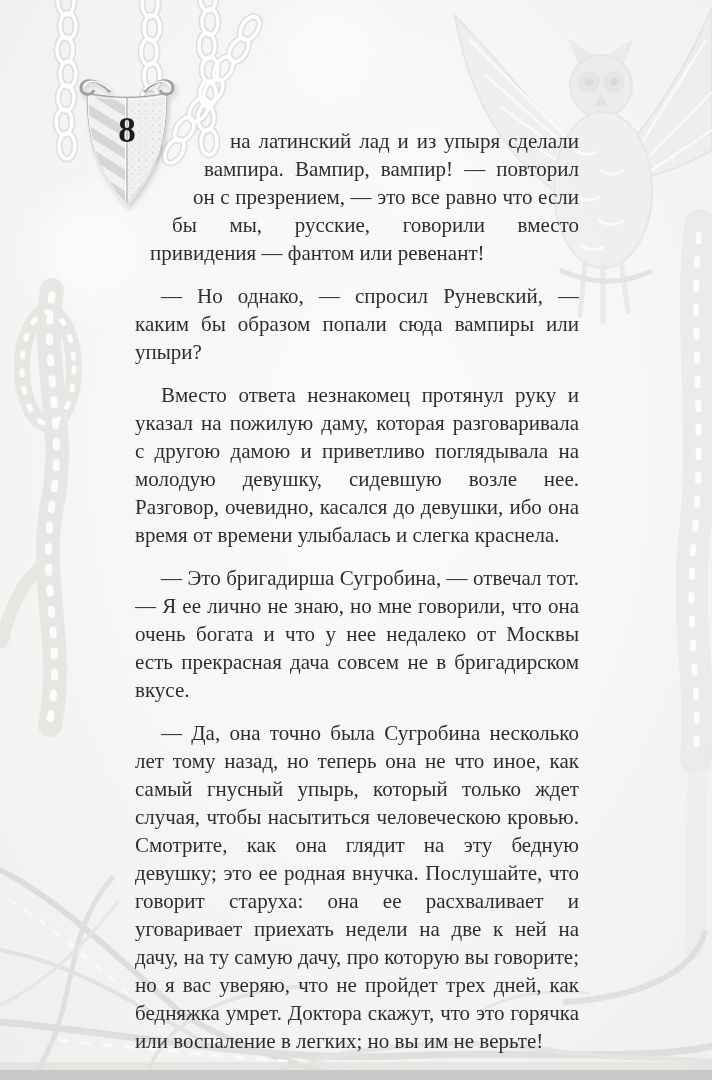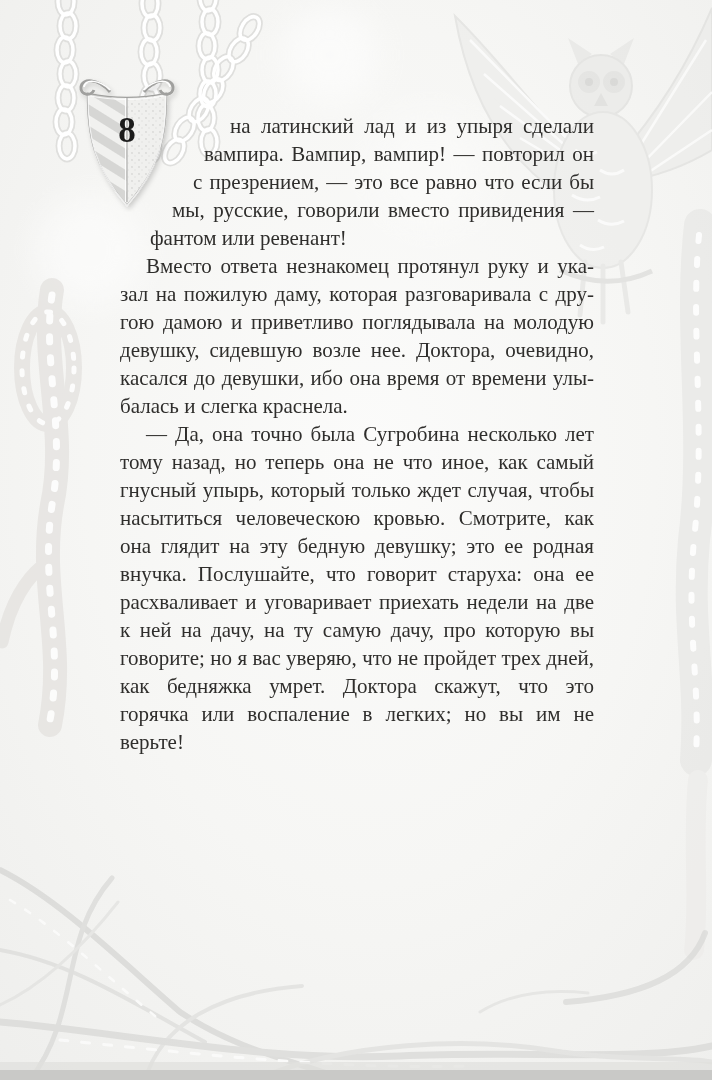--- a/index.html
+++ b/index.html
@@ -27,21 +27,21 @@
   }
 
   
   .text-block {
     position: absolute; left: 120px; top: 112px; width: 474px;
     color: #2f2e2c;
     font-size: 21px; line-height: 28px;
     text-align: justify;
     hyphens: manual;
   }
-  .text-block p { margin: 0; }
+  .text-block p { margin: 15px; }
   .text-block p.indent { text-indent: 26px; }
   .wrap-spacer { float: left; clear: left; height: 28px; }
   .ws1 { width: 110px; } .ws2 { width: 84px; } .ws3 { width: 73px; }
   .ws4 { width: 52px; } .ws5 { width: 30px; }
 </style>
 </head>
 <body>
 
 <div class="page">
 
@@ -175,17 +175,19 @@
     <span class="pagenum">8</span>
   </div>
 
   <div class="text-block">
     <div class="wrap-spacer ws1"></div>
     <div class="wrap-spacer ws2"></div>
     <div class="wrap-spacer ws3"></div>
     <div class="wrap-spacer ws4"></div>
     <div class="wrap-spacer ws5"></div>
     <p>на латинский лад и из упыря сделали вампира. Вампир, вампир! — повторил он с презрением, — это все равно что если бы мы, русские, говорили вместо привидения — фантом или ревенант!</p>
-    <p class="indent">Вместо ответа незнакомец протянул руку и ука­зал на пожилую даму, которая разговаривала с дру­гою дамою и приветливо поглядывала на молодую девушку, сидевшую возле нее. Доктора, очевидно, касался до девушки, ибо она время от времени улы­балась и слегка краснела.</p>
+    <p class="indent">— Но однако, — спросил Руневский, — каким бы образом попали сюда вампиры или упыри?</p>
+    <p class="indent">Вместо ответа незнакомец протянул руку и ука­зал на пожилую даму, которая разговаривала с дру­гою дамою и приветливо поглядывала на молодую девушку, сидевшую возле нее. Разговор, очевидно, касался до девушки, ибо она время от времени улы­балась и слегка краснела.</p>
+    <p class="indent">— Это бригадирша Сугробина, — отвечал тот. — Я ее лично не знаю, но мне говорили, что она очень богата и что у нее недалеко от Москвы есть пре­красная дача совсем не в бригадирском вкусе.</p>
     <p class="indent">— Да, она точно была Сугробина несколь­ко лет тому назад, но теперь она не что иное, как самый гнусный упырь, который только ждет случая, чтобы насытиться человеческою кровью. Смотрите, как она глядит на эту бедную девушку; это ее родная внучка. Послушайте, что говорит старуха: она ее рас­хваливает и уговаривает приехать недели на две к ней на дачу, на ту самую дачу, про которую вы говорите; но я вас уверяю, что не пройдет трех дней, как бедняжка умрет. Доктора скажут, что это горячка или воспаление в легких; но вы им не верьте!</p>
   </div>
 
 </div>
 
 </body></html>

